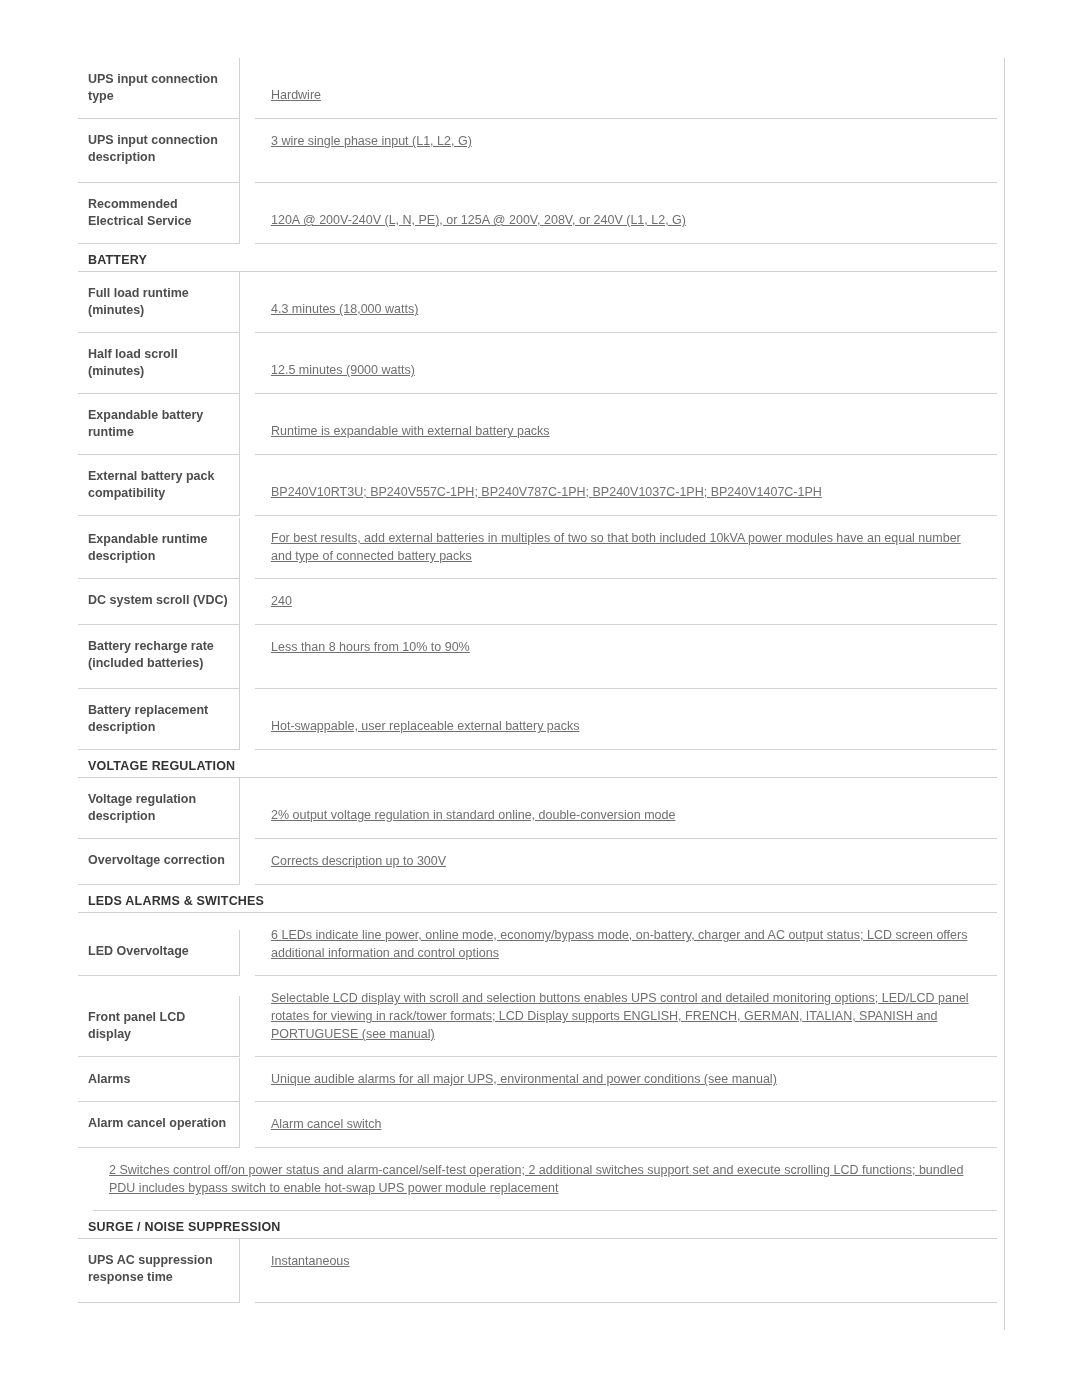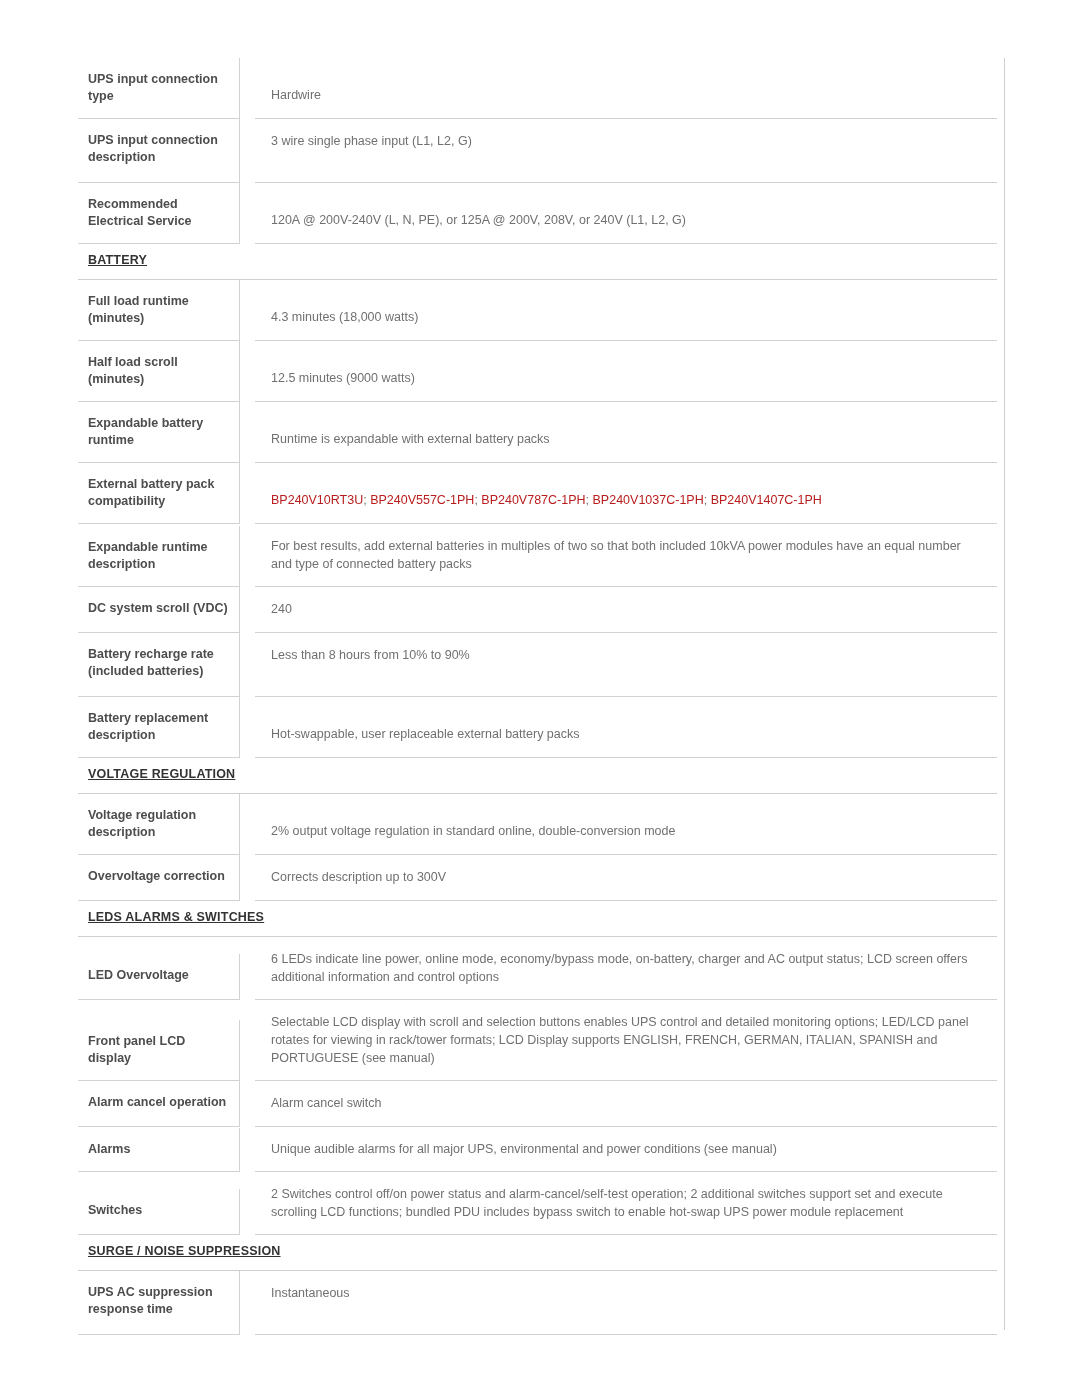--- a/index.html
+++ b/index.html
@@ -54,41 +54,41 @@
   
   .cell-value {
     flex: 1 1 auto;
     box-sizing: border-box;
     padding: 13px 12px 13px 16px;
     margin-left: 15px;
     border-bottom: 1px solid #d2d2d2;
     font-size: 12.5px;
     line-height: 18px;
     color: #707070;
+    text-decoration: underline;
   }
 
   
   .row.h-sm .cell-label, .row.h-sm .cell-value { min-height: 28px; }
   .row.h-md .cell-label, .row.h-md .cell-value { min-height: 46px; }
   .row.h-lg .cell-label, .row.h-lg .cell-value { min-height: 64px; }
 
   
   .section-header {
     box-sizing: border-box;
-    padding: 9px 0 12px 10px;
+    padding: 9px 0 4px 10px;
     border-bottom: 1px solid #cfcfcf;
     font-size: 12.5px;
     font-weight: bold;
     letter-spacing: 0.2px;
     color: #333333;
-    text-decoration: underline;
   }
 
   .link-list a {
-    color: #b91c1c;
+    color: #737373;
     text-decoration: none;
   }
   .link-sep { color: #707070; }
 </style>
 </head>
 <body>
 
 <div id="page-rule"></div>
 
 <div id="spec-table">
@@ -148,30 +148,29 @@
     </div>
     <div class="section-header">LEDS ALARMS &amp; SWITCHES</div>
     <div class="row h-md">
       <div class="cell-label">LED Overvoltage</div>
       <div class="cell-value">6 LEDs indicate line power, online mode, economy/bypass mode, on-battery, charger and AC output status; LCD screen offers additional information and control options</div>
     </div>
     <div class="row h-md">
       <div class="cell-label">Front panel LCD display</div>
       <div class="cell-value">Selectable LCD display with scroll and selection buttons enables UPS control and detailed monitoring options; LED/LCD panel rotates for viewing in rack/tower formats; LCD Display supports ENGLISH, FRENCH, GERMAN, ITALIAN, SPANISH and PORTUGUESE (see manual)</div>
     </div>
-    <div class="row h-md">
-      <div class="cell-label">Alarm cancel operation</div>
-      <div class="cell-value">Alarm cancel switch</div>
-    </div>
     <div class="row h-sm">
       <div class="cell-label">Alarms</div>
       <div class="cell-value">Unique audible alarms for all major UPS, environmental and power conditions (see manual)</div>
     </div>
     <div class="row h-md">
-      <div class="cell-label">Switches</div>
+      <div class="cell-label">Alarm cancel operation</div>
+      <div class="cell-value">Alarm cancel switch</div>
+    </div>
+    <div class="row h-md">
       <div class="cell-value">2 Switches control off/on power status and alarm-cancel/self-test operation; 2 additional switches support set and execute scrolling LCD functions; bundled PDU includes bypass switch to enable hot-swap UPS power module replacement</div>
     </div>
     <div class="section-header">SURGE / NOISE SUPPRESSION</div>
     <div class="row h-lg">
       <div class="cell-label">UPS AC suppression response time</div>
       <div class="cell-value">Instantaneous</div>
     </div>
   </div>
 
 </body></html>

